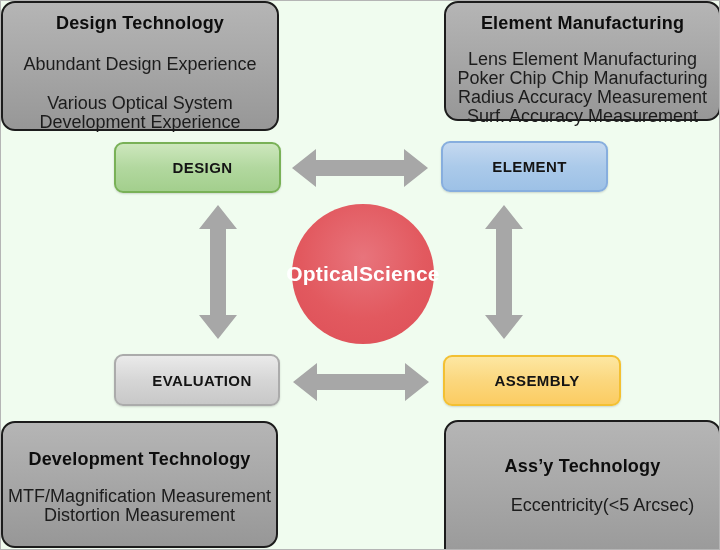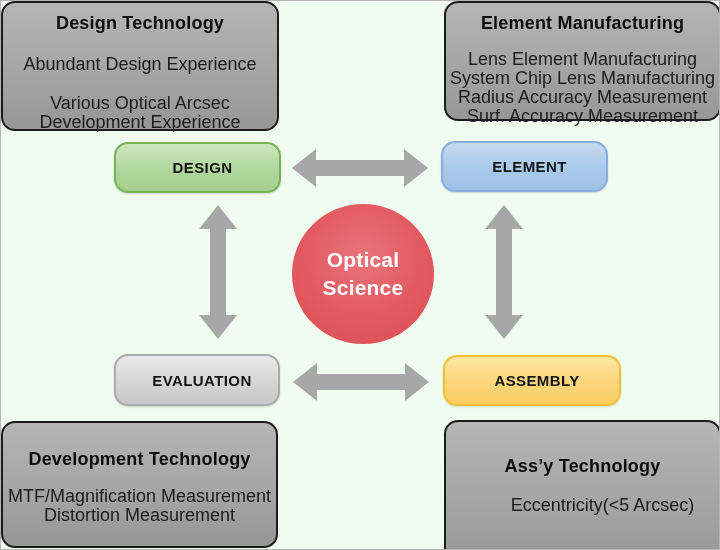--- a/index.html
+++ b/index.html
@@ -46,21 +46,21 @@
 
   #panel-design .gap-lg    { margin-top: 21px; }
   #panel-design .gap-para  { margin-top: 20px; }
   #panel-element .gap-lg   { margin-top: 16px; }
   #panel-evaluation .gap-lg{ margin-top: 17px; }
   #panel-assy .gap-lg      { margin-top: 19px; padding-left: 40px; }
 
   
   .node {
     position: absolute;
-    border-radius: 14px;
+    border-radius: 9px;
     display: flex;
     align-items: center;
     justify-content: center;
     font-size: 15px;
     font-weight: bold;
     color: #141414;
     letter-spacing: 0.4px;
     box-shadow: 0 1px 2px rgba(0,0,0,0.15);
     cursor: default;
     padding-left: 10px;
@@ -87,21 +87,21 @@
   }
 
   
   .center-circle {
     position: absolute;
     left: 291px; top: 203px;
     width: 142px; height: 140px;
     border-radius: 50%;
     background: radial-gradient(circle at 50% 38%, #e8747c 0%, #e2595f 55%, #dd4e57 100%);
     display: flex;
-    flex-direction: column;
+    flex-direction: row;
     align-items: center;
     justify-content: center;
     text-align: center;
   }
   .center-circle .line {
     color: #ffffff;
     font-size: 21px;
     font-weight: bold;
     line-height: 28px;
     letter-spacing: 0.2px;
@@ -115,28 +115,28 @@
   #arrow-right  { left: 483px; top: 204px; }
 </style>
 </head>
 <body>
 
 <div class="canvas">
 
   <div class="panel" id="panel-design">
     <div class="panel-title">Design Technology</div>
     <div class="panel-line gap-lg">Abundant Design Experience</div>
-    <div class="panel-line gap-para">Various Optical Arcsec</div>
+    <div class="panel-line gap-para">Various Optical System</div>
     <div class="panel-line">Development Experience</div>
   </div>
 
   <div class="panel" id="panel-element">
     <div class="panel-title">Element Manufacturing</div>
     <div class="panel-line gap-lg">Lens Element Manufacturing</div>
-    <div class="panel-line">System Chip Lens Manufacturing</div>
+    <div class="panel-line">Poker Chip Chip Manufacturing</div>
     <div class="panel-line">Radius Accuracy Measurement</div>
     <div class="panel-line">Surf. Accuracy Measurement</div>
   </div>
 
   <div class="panel" id="panel-evaluation">
     <div class="panel-title">Development Technology</div>
     <div class="panel-line gap-lg">MTF/Magnification Measurement</div>
     <div class="panel-line">Distortion Measurement</div>
   </div>
 

